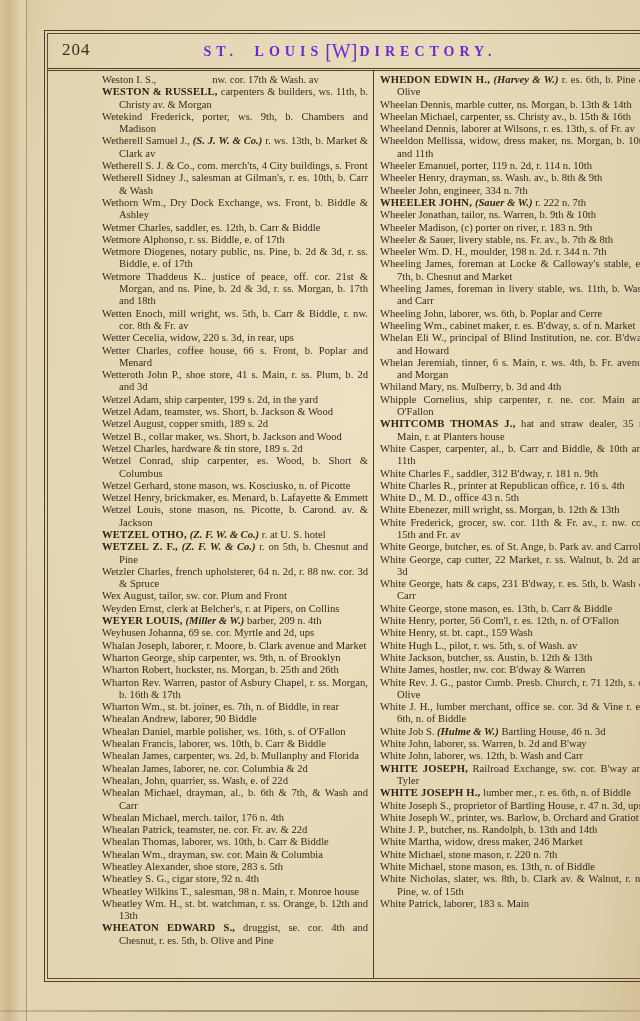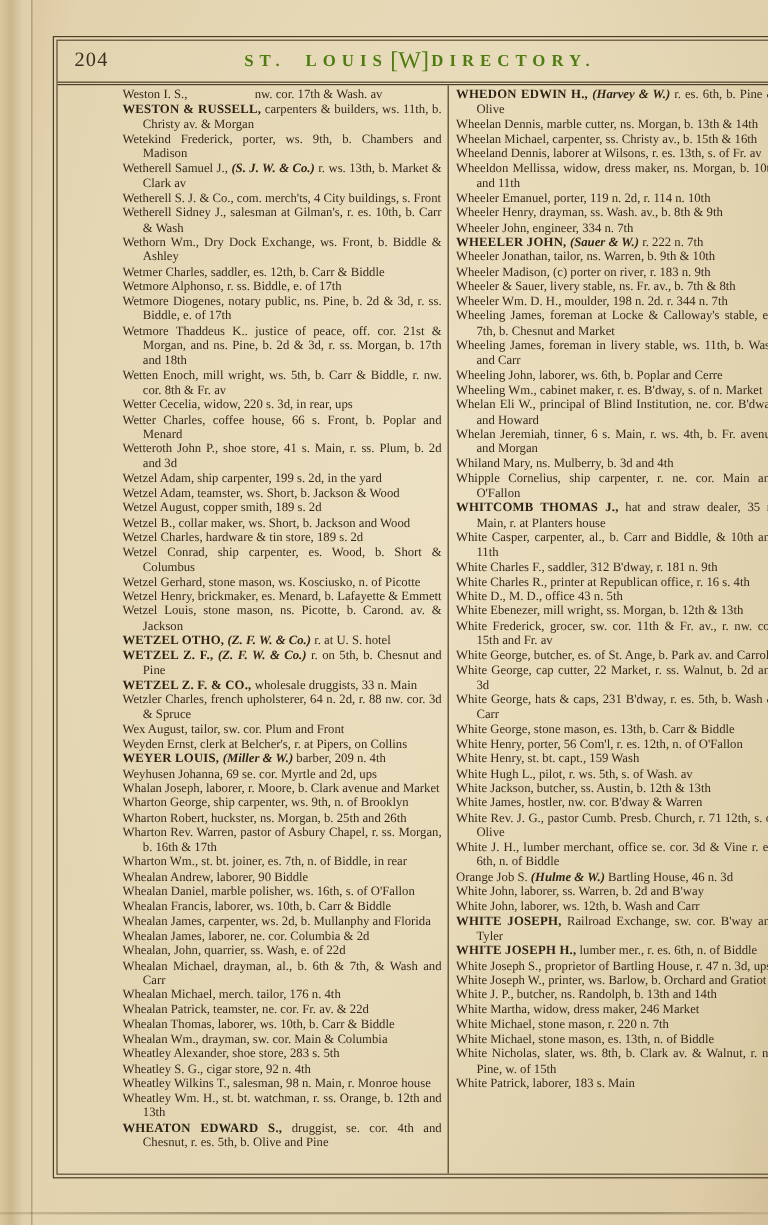--- a/index.html
+++ b/index.html
@@ -35,21 +35,21 @@
   .header{
     position:relative;height:34px;flex:0 0 34px;
     border-bottom:3px double #4d3e28;
     display:flex;align-items:center;justify-content:center;
   }
   .page-number{
     position:absolute;left:14px;top:6px;
     font-size:17px;letter-spacing:1px;color:#3a3020;
   }
   .page-title{
-    font-size:14px;font-weight:bold;color:#4d7c0f;
+    font-size:14px;font-weight:bold;color:#6d28d9;
     letter-spacing:5px;word-spacing:8px;white-space:nowrap;
   }
   .page-title .bracket{
     font-size:20px;font-weight:normal;letter-spacing:0;
     padding:0 2px;vertical-align:-2px;
   }
   .columns{flex:1 1 auto;display:flex;overflow:hidden;margin-left:48px;}
   .col{width:50%;box-sizing:border-box;padding:3px 5px 0 6px;overflow:hidden;}
   .col-left{border-right:1px solid #4d3e28;}
   .entry{
@@ -97,21 +97,20 @@
           <p class="entry"><span class="seg-n">Wetzel Adam, teamster, ws. Short, b. Jackson &amp; Wood</span></p>
           <p class="entry"><span class="seg-n">Wetzel August, copper smith, 189 s. 2d</span></p>
           <p class="entry"><span class="seg-n">Wetzel B., collar maker, ws. Short, b. Jackson and Wood</span></p>
           <p class="entry"><span class="seg-n">Wetzel Charles, hardware &amp; tin store, 189 s. 2d</span></p>
           <p class="entry"><span class="seg-n">Wetzel Conrad, ship carpenter, es. Wood, b. Short &amp; Columbus</span></p>
           <p class="entry"><span class="seg-n">Wetzel Gerhard, stone mason, ws. Kosciusko, n. of Picotte</span></p>
           <p class="entry"><span class="seg-n">Wetzel Henry, brickmaker, es. Menard, b. Lafayette &amp; Emmett</span></p>
           <p class="entry"><span class="seg-n">Wetzel Louis, stone mason, ns. Picotte, b. Carond. av. &amp; Jackson</span></p>
           <p class="entry"><span class="seg-b">WETZEL OTHO, </span><span class="seg-i">(Z. F. W. &amp; Co.)</span><span class="seg-n"> r. at U. S. hotel</span></p>
           <p class="entry"><span class="seg-b">WETZEL Z. F., </span><span class="seg-i">(Z. F. W. &amp; Co.)</span><span class="seg-n"> r. on 5th, b. Chesnut and Pine</span></p>
-          <p class="entry"><span class="seg-b">WETZEL Z. F. &amp; CO.,</span><span class="seg-n"> wholesale druggists, 33 n. Main</span></p>
           <p class="entry"><span class="seg-n">Wetzler Charles, french upholsterer, 64 n. 2d, r. 88 nw. cor. 3d &amp; Spruce</span></p>
           <p class="entry"><span class="seg-n">Wex August, tailor, sw. cor. Plum and Front</span></p>
           <p class="entry"><span class="seg-n">Weyden Ernst, clerk at Belcher's, r. at Pipers, on Collins</span></p>
           <p class="entry"><span class="seg-b">WEYER LOUIS, </span><span class="seg-i">(Miller &amp; W.)</span><span class="seg-n"> barber, 209 n. 4th</span></p>
           <p class="entry"><span class="seg-n">Weyhusen Johanna, 69 se. cor. Myrtle and 2d, ups</span></p>
           <p class="entry"><span class="seg-n">Whalan Joseph, laborer, r. Moore, b. Clark avenue and Market</span></p>
           <p class="entry"><span class="seg-n">Wharton George, ship carpenter, ws. 9th, n. of Brooklyn</span></p>
           <p class="entry"><span class="seg-n">Wharton Robert, huckster, ns. Morgan, b. 25th and 26th</span></p>
           <p class="entry"><span class="seg-n">Wharton Rev. Warren, pastor of Asbury Chapel, r. ss. Morgan, b. 16th &amp; 17th</span></p>
           <p class="entry"><span class="seg-n">Wharton Wm., st. bt. joiner, es. 7th, n. of Biddle, in rear</span></p>
@@ -165,21 +164,21 @@
           <p class="entry"><span class="seg-n">White George, cap cutter, 22 Market, r. ss. Walnut, b. 2d and 3d</span></p>
           <p class="entry"><span class="seg-n">White George, hats &amp; caps, 231 B'dway, r. es. 5th, b. Wash &amp; Carr</span></p>
           <p class="entry"><span class="seg-n">White George, stone mason, es. 13th, b. Carr &amp; Biddle</span></p>
           <p class="entry"><span class="seg-n">White Henry, porter, 56 Com'l, r. es. 12th, n. of O'Fallon</span></p>
           <p class="entry"><span class="seg-n">White Henry, st. bt. capt., 159 Wash</span></p>
           <p class="entry"><span class="seg-n">White Hugh L., pilot, r. ws. 5th, s. of Wash. av</span></p>
           <p class="entry"><span class="seg-n">White Jackson, butcher, ss. Austin, b. 12th &amp; 13th</span></p>
           <p class="entry"><span class="seg-n">White James, hostler, nw. cor. B'dway &amp; Warren</span></p>
           <p class="entry"><span class="seg-n">White Rev. J. G., pastor Cumb. Presb. Church, r. 71 12th, s. of Olive</span></p>
           <p class="entry"><span class="seg-n">White J. H., lumber merchant, office se. cor. 3d &amp; Vine r. es. 6th, n. of Biddle</span></p>
-          <p class="entry"><span class="seg-n">Orange Job S. </span><span class="seg-i">(Hulme &amp; W.)</span><span class="seg-n"> Bartling House, 46 n. 3d</span></p>
+          <p class="entry"><span class="seg-n">White Job S. </span><span class="seg-i">(Hulme &amp; W.)</span><span class="seg-n"> Bartling House, 46 n. 3d</span></p>
           <p class="entry"><span class="seg-n">White John, laborer, ss. Warren, b. 2d and B'way</span></p>
           <p class="entry"><span class="seg-n">White John, laborer, ws. 12th, b. Wash and Carr</span></p>
           <p class="entry"><span class="seg-b">WHITE JOSEPH,</span><span class="seg-n"> Railroad Exchange, sw. cor. B'way and Tyler</span></p>
           <p class="entry"><span class="seg-b">WHITE JOSEPH H.,</span><span class="seg-n"> lumber mer., r. es. 6th, n. of Biddle</span></p>
           <p class="entry"><span class="seg-n">White Joseph S., proprietor of Bartling House, r. 47 n. 3d, ups</span></p>
           <p class="entry"><span class="seg-n">White Joseph W., printer, ws. Barlow, b. Orchard and Gratiot</span></p>
           <p class="entry"><span class="seg-n">White J. P., butcher, ns. Randolph, b. 13th and 14th</span></p>
           <p class="entry"><span class="seg-n">White Martha, widow, dress maker, 246 Market</span></p>
           <p class="entry"><span class="seg-n">White Michael, stone mason, r. 220 n. 7th</span></p>
           <p class="entry"><span class="seg-n">White Michael, stone mason, es. 13th, n. of Biddle</span></p>

